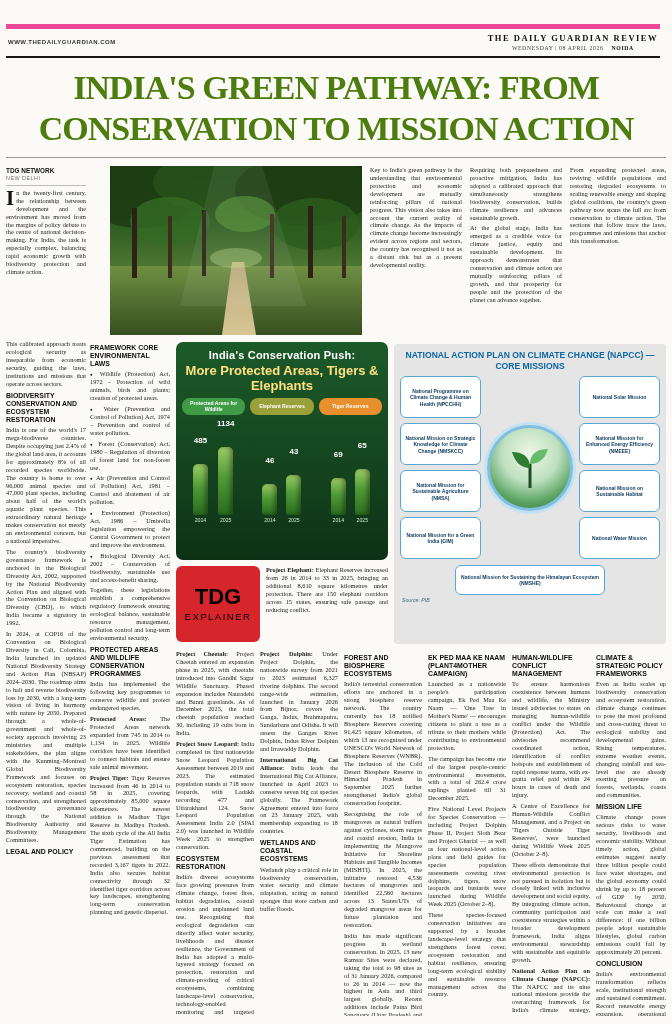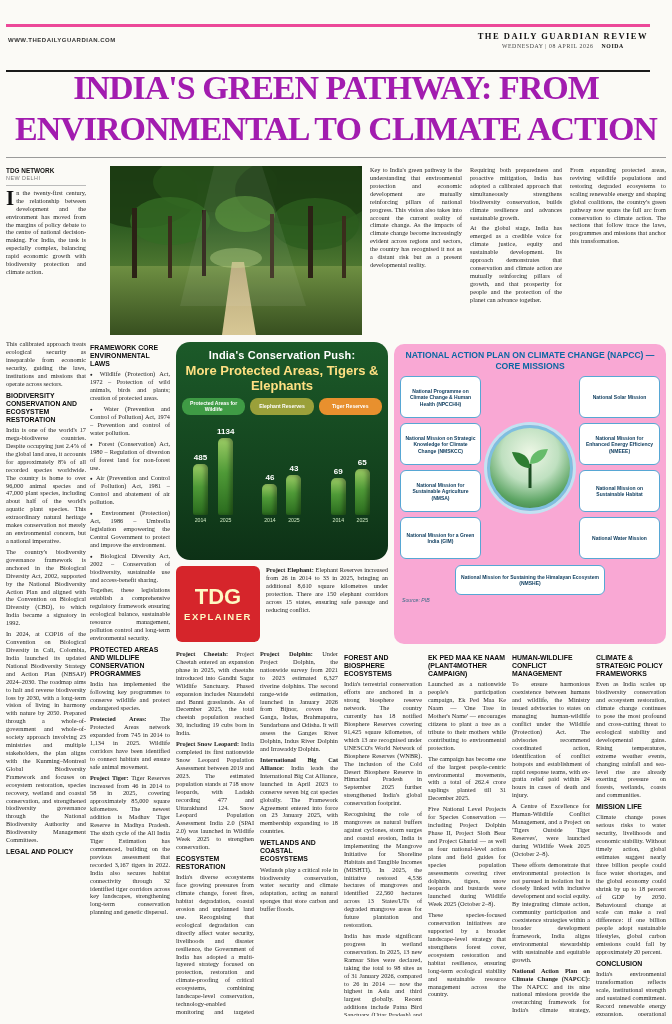--- a/index.html
+++ b/index.html
@@ -1,77 +1,77 @@
 <!DOCTYPE html>
 <html><head>
 <meta charset="utf-8">
 <style>
   html,body{margin:0;padding:0;background:#e9e7e2;}
   .page{position:relative;width:672px;height:1024px;background:#fbfaf6;margin:0 auto;overflow:hidden;
         font-family:"Liberation Serif",serif;color:#1a1a1a;-webkit-text-size-adjust:none;}
   
-  .header{position:absolute;left:6px;right:22px;top:24px;display:flex;align-items:flex-end;
-          justify-content:space-between;border-top:3px solid #ec4899;border-bottom:2px solid #1a1a1a;
-          padding:4px 2px 21px 2px;}
+  .header{position:absolute;left:6px;right:12px;top:24px;display:flex;align-items:flex-end;
+          justify-content:space-between;border-top:5px solid #ec4899;border-bottom:2px solid #1a1a1a;
+          padding:4px 2px 5px 2px;}
   .mast-left{font-family:"Liberation Sans",sans-serif;font-size:6px;font-weight:bold;letter-spacing:.5px;color:#333;align-self:center;}
   .mast-center{text-align:center;}
   .paper{font-size:8.5px;font-weight:bold;letter-spacing:1.5px;color:#111;}
   .dateline{font-size:5.8px;letter-spacing:.6px;color:#444;margin-top:2px;}
   .dateline b{color:#111;margin-left:6px;}
   .mast-right{display:flex;align-items:center;gap:7px;}
   .section-name{font-size:25px;font-weight:bold;letter-spacing:.5px;color:#101010;line-height:1;}
   .page-box{display:inline-flex;align-items:center;justify-content:center;width:24px;height:27px;
             border:2px solid #101010;font-size:16px;font-weight:bold;}
   
-  .headline{position:absolute;left:6px;right:6px;top:68px;text-align:center;color:#a21caf;
+  .headline{position:absolute;left:6px;right:6px;top:68px;text-align:center;color:#4d7c0f;
             font-weight:bold;font-size:34px;line-height:1.2;letter-spacing:-1px;
             border-bottom:1px solid #9a9a9a;padding-bottom:7px;}
   
   .col{position:absolute;overflow:hidden;text-align:justify;font-size:6.3px;line-height:1.26;color:#1c1c1c;}
   .bp{margin:0 0 3px 0;}
   .h{font-family:"Liberation Sans",sans-serif;font-weight:bold;font-size:6.9px;line-height:1.18;
      color:#0e0e0e;margin:4px 0 2px 0;text-align:left;}
   .lead{font-weight:bold;}
   .blt::before{content:"\25CF  ";font-size:4.5px;}
   .dropcap{float:left;font-size:21px;line-height:16px;font-weight:bold;margin:1px 2px 0 0;color:#111;}
   .byline{border-bottom:1px solid #bbb;padding-bottom:3px;margin-bottom:3px;text-align:left;}
   .byline-agency{font-family:"Liberation Sans",sans-serif;font-weight:bold;font-size:6.4px;color:#111;}
   .byline-location{font-family:"Liberation Sans",sans-serif;font-size:5.4px;color:#777;letter-spacing:.5px;}
   
   .photo{position:absolute;left:110px;top:166px;width:252px;height:169px;overflow:hidden;}
   .photo svg{display:block;}
   
-  .green-info{position:absolute;left:176px;top:342px;width:212px;height:218px;border-radius:14px;
+  .green-info{position:absolute;left:176px;top:342px;width:212px;height:218px;border-radius:7px;
               background:linear-gradient(180deg,#1c5a29 0%,#123f1c 70%,#0d3116 100%);
               color:#fff;padding:7px 6px;box-sizing:border-box;font-family:"Liberation Sans",sans-serif;}
   .gi-title{font-size:11px;font-weight:bold;text-align:center;letter-spacing:.2px;}
   .gi-sub{font-size:13px;font-weight:bold;color:#ffe082;text-align:center;margin:2px 0 5px 0;}
   .gi-groups{display:flex;gap:5px;}
   .gi-group{flex:1;display:flex;flex-direction:column;align-items:center;}
   .gi-pill{width:100%;box-sizing:border-box;border-radius:8px;padding:2px 2px;min-height:17px;
            font-size:5.1px;font-weight:bold;text-align:center;line-height:1.15;display:flex;
            align-items:center;justify-content:center;color:#fff;}
   .gi-bars{display:flex;align-items:flex-end;gap:9px;margin-top:4px;}
   .gi-barwrap{display:flex;flex-direction:column;justify-content:flex-end;align-items:center;height:104px;}
-  .gi-val{font-size:8px;font-weight:bold;margin-bottom:2px;}
+  .gi-val{font-size:8px;font-weight:bold;margin-bottom:19px;}
   .gi-bar{width:15px;border-radius:5px 5px 2px 2px;
           background:linear-gradient(180deg,#9ccc65 0%,#4f9a37 45%,#2a6b1e 100%);
           box-shadow:inset -3px 0 4px rgba(0,0,0,.35);}
   .gi-year{font-size:5.2px;color:#cde8c0;margin-top:2px;}
   
   .exp-row{position:absolute;left:176px;top:566px;width:212px;height:78px;display:flex;gap:6px;}
-  .explainer-box{width:84px;height:76px;background:#d6252b;border-radius:6px;color:#fef9c3;
+  .explainer-box{width:84px;height:76px;background:#d6252b;border-radius:6px;color:#000000;
                  display:flex;flex-direction:column;align-items:center;justify-content:center;
                  font-family:"Liberation Sans",sans-serif;flex:none;}
   .exp-brand{font-size:22px;font-weight:bold;line-height:1;}
-  .exp-label{font-size:9.5px;font-weight:bold;letter-spacing:1.5px;margin-top:3px;}
+  .exp-label{font-size:9.5px;font-weight:normal;letter-spacing:1.5px;margin-top:3px;}
   .exp-side{flex:1;overflow:hidden;text-align:justify;font-size:6.3px;line-height:1.26;}
   
-  .napcc{position:absolute;left:394px;top:344px;width:272px;height:300px;background:#f9a8d4;
-         border-radius:10px;box-sizing:border-box;padding:6px 6px 4px 6px;
+  .napcc{position:absolute;left:394px;top:344px;width:272px;height:300px;background:#e5e5e5;
+         border-radius:3px;box-sizing:border-box;padding:6px 6px 4px 6px;
          font-family:"Liberation Sans",sans-serif;}
   .napcc-title{font-size:8.6px;font-weight:bold;color:#0b67a3;text-align:center;line-height:1.25;margin-bottom:5px;}
   .napcc-body{display:flex;gap:5px;align-items:stretch;}
   .n-col{flex:1;display:flex;flex-direction:column;justify-content:space-between;gap:5px;}
   .m-box{background:#fff;border:1px solid #57a7d4;border-radius:6px;min-height:42px;display:flex;
          align-items:center;justify-content:center;text-align:center;color:#0b3a5c;
          font-size:5px;font-weight:bold;line-height:1.25;padding:2px 3px;box-sizing:border-box;}
   .n-center{width:88px;flex:none;display:flex;align-items:center;justify-content:center;}
   .n-circle{width:80px;height:80px;border-radius:50%;border:3px solid #7fbfe0;
             background:radial-gradient(circle at 50% 32%,#eef7e6 0%,#bfe0c0 42%,#5ca463 72%,#2e6b34 100%);
@@ -91,21 +91,21 @@
       <div class="paper">THE DAILY GUARDIAN REVIEW</div>
       <div class="dateline">
         <span>WEDNESDAY | 08 APRIL 2026</span>
         <b>NOIDA</b>
       </div>
     </div>
   </div>
 
   <div class="headline">
     <div>INDIA'S GREEN PATHWAY: FROM</div>
-    <div>ENVIRONMENTAL TO CLIMATE ACTION</div>
+    <div>CONSERVATION TO MISSION ACTION</div>
   </div>
 
   <div class="col" style="left:6px;top:167px;width:80px;height:167px">
     <div class="byline">
       <div class="byline-agency">TDG NETWORK</div>
       <div class="byline-location">NEW DELHI</div>
     </div>
     <p class="bp"><span class="dropcap">I</span><span>n the twenty-first century, the relationship between development and the environment has moved from the margins of policy debate to the centre of national decision-making. For India, the task is especially complex, balancing rapid economic growth with biodiversity protection and climate action.</span></p>
   </div>
 

